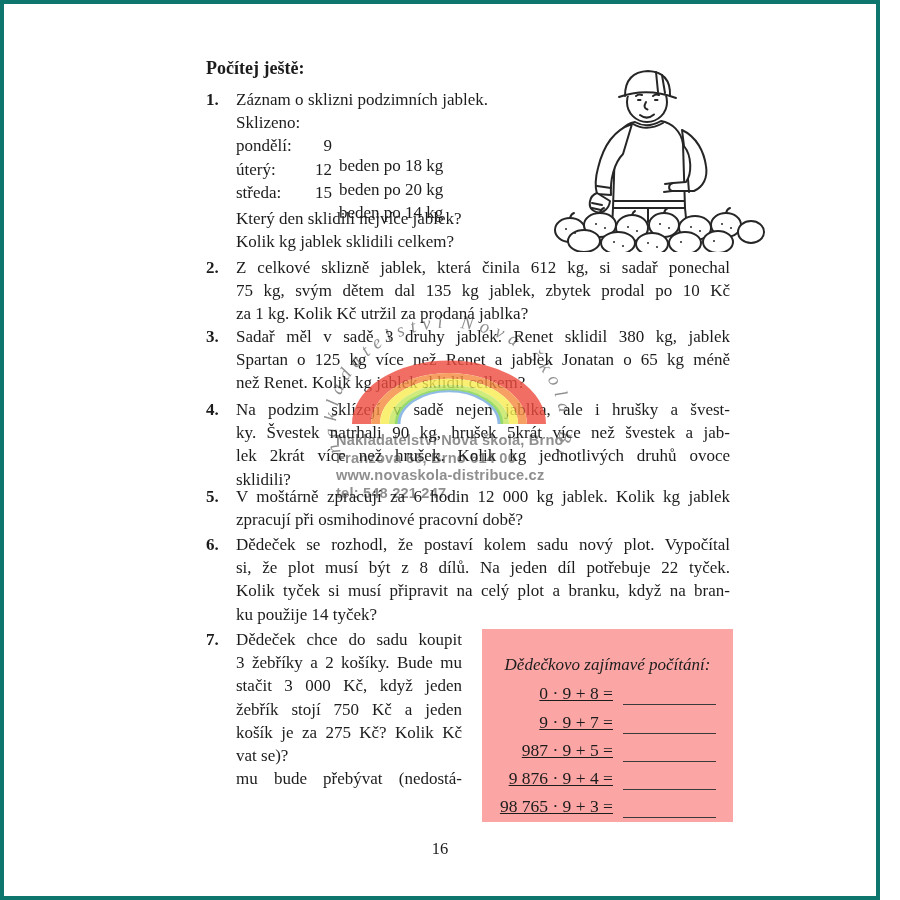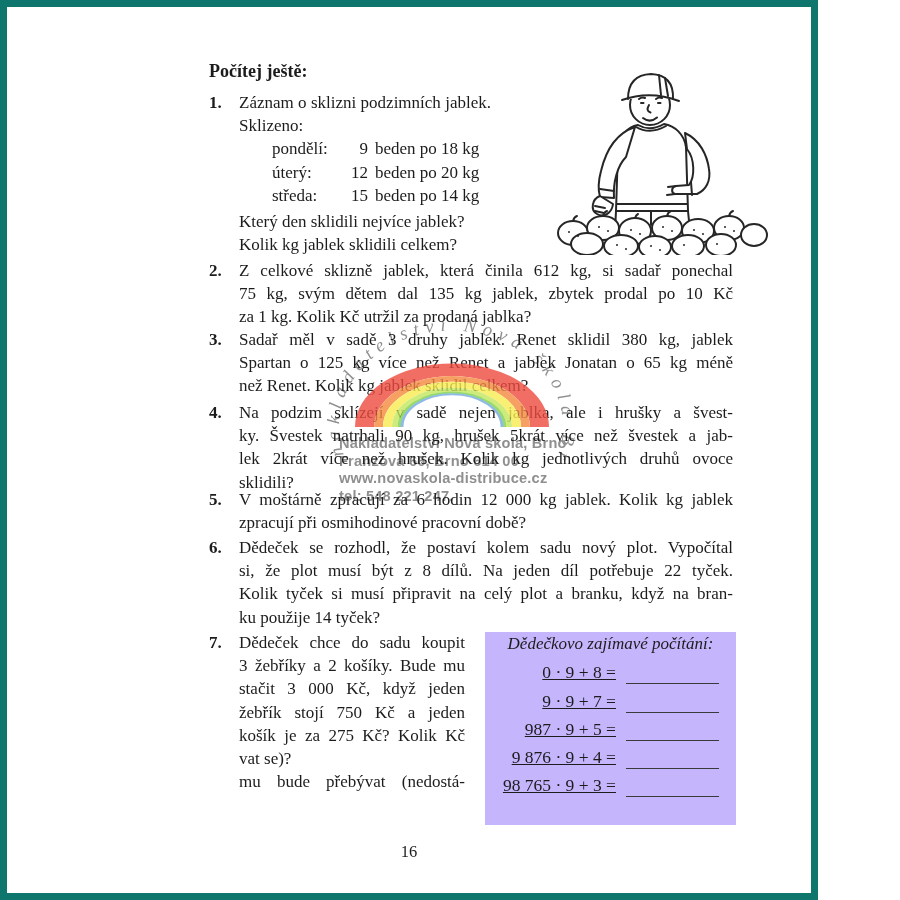--- a/index.html
+++ b/index.html
@@ -1,39 +1,39 @@
 <!DOCTYPE html>
 <html><head>
 <meta charset="utf-8">
 <style>
   html,body{margin:0;padding:0;background:#fff;}
   .page{
-    position:relative;width:818px;height:900px;background:#ffffff;
+    position:relative;width:880px;height:900px;background:#ffffff;
     font-family:"Liberation Serif",serif;color:#1c1c1c;overflow:hidden;
-    border:7px solid #0f766e;box-sizing:border-box;
+    border:4px solid #0f766e;box-sizing:border-box;
   }
   .heading{position:absolute;left:202px;top:54px;font-size:18px;font-weight:bold;z-index:2;}
   .problem{position:absolute;left:202px;z-index:2;}
   .problem .pnum{position:absolute;left:0;top:0;font-weight:bold;font-size:17px;line-height:23px;}
   .ptext{margin-left:30px;}
   .line{font-size:17px;line-height:23.2px;height:23.2px;white-space:nowrap;}
   .j{text-align:justify;text-align-last:justify;}
   .hrow{display:flex;font-size:17px;line-height:23.2px;height:23.2px;}
-  .hday{width:72px;margin-left:33px;}
+  .hday{width:72px;}
   .hcount{width:24px;text-align:right;}
-  .hunit{margin-left:7px;}
+  .hunit{margin-left:7px;margin-top:20px;}
   .qgap{margin-top:3px;}
   
   .w1{width:252px;}
   .wfull{width:494px;}
   .w7{width:226px;}
   
   .calc-box{
     position:absolute;left:478px;top:625px;width:251px;height:193px;
-    background:#c4b5fd;z-index:2;box-sizing:border-box;padding-top:0;
+    background:#fca5a5;z-index:2;box-sizing:border-box;padding-top:24px;
   }
   .calc-title{font-style:italic;font-size:17px;text-align:center;line-height:24px;}
   .eq-row{display:flex;align-items:flex-end;height:28.3px;padding-right:17px;text-decoration:underline;}
   .eq{flex:1;text-align:right;font-size:17.5px;line-height:24px;}
   .blank{width:93px;height:22px;border-bottom:1.5px solid #3a3a3a;margin-left:10px;flex:none;}
   
   .page-number{position:absolute;left:0;right:0;top:835px;text-align:center;font-size:16.5px;z-index:2;}
   
   .illustration{position:absolute;left:540px;top:56px;width:232px;height:192px;z-index:2;}
   

